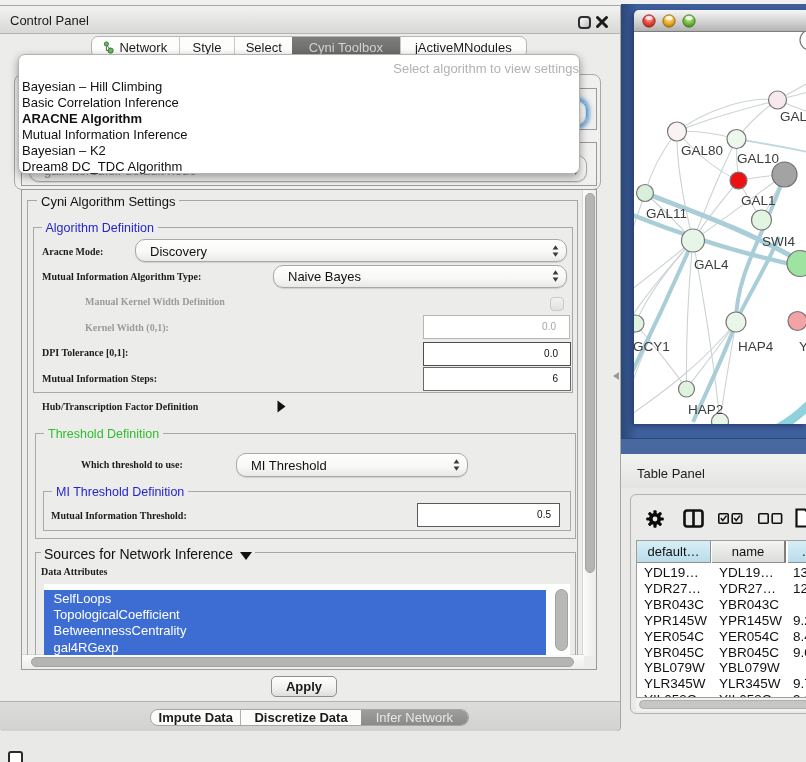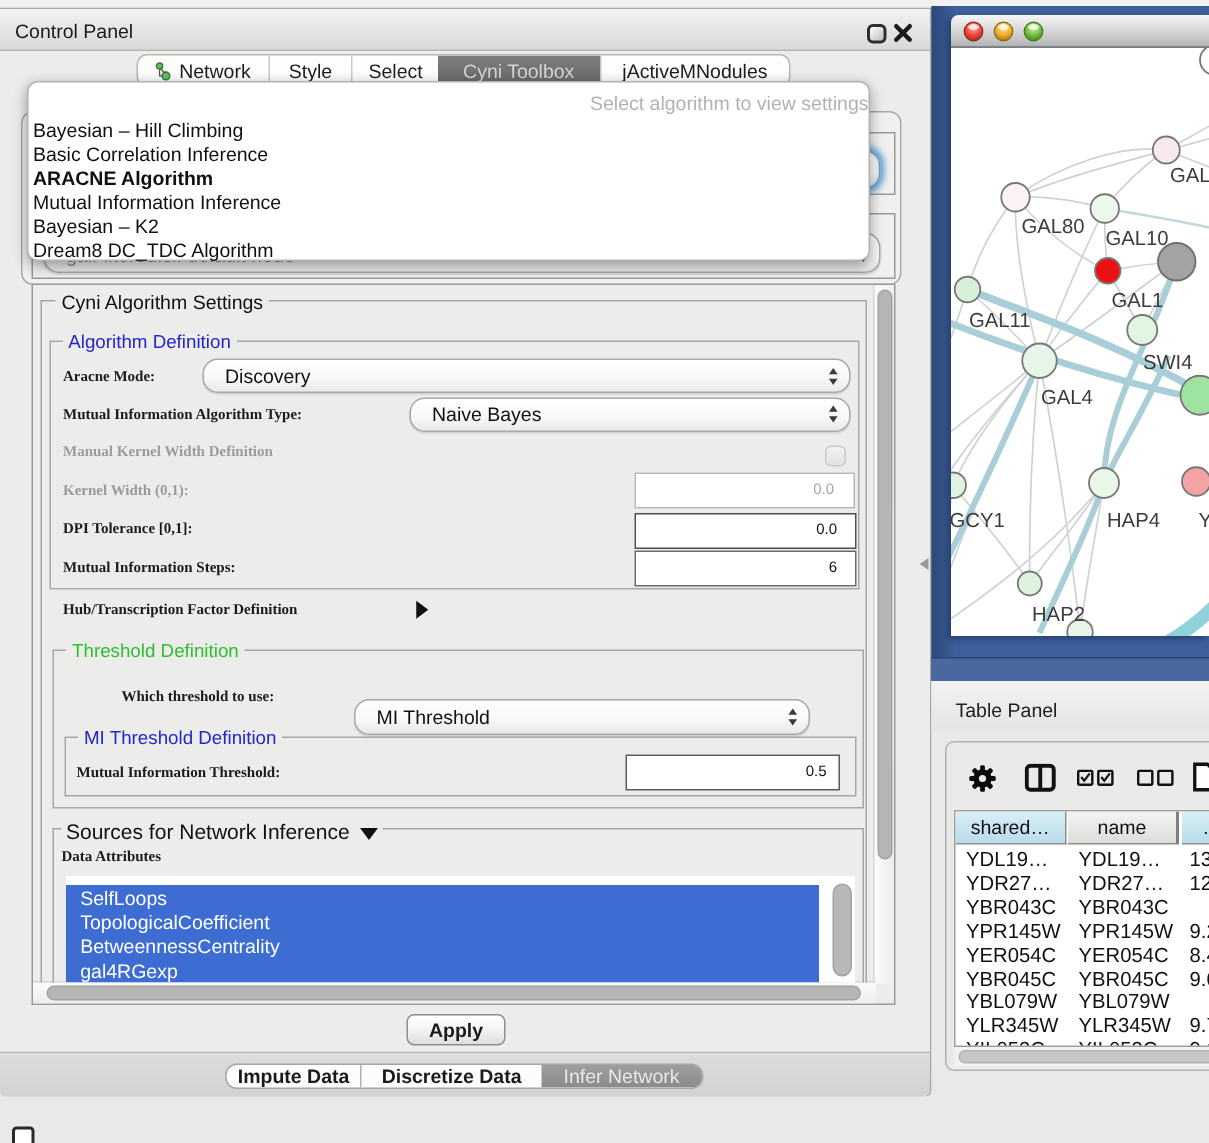--- a/index.html
+++ b/index.html
@@ -1,21 +1,21 @@
 <!DOCTYPE html>
 <html><head>
 <meta charset="utf-8">
 <style>
 * { margin:0; padding:0; box-sizing:border-box; }
 html,body { width:806px; height:762px; overflow:hidden; }
 body { font-family:"Liberation Sans", sans-serif; background:#e9e9e7; }
 #page { position:relative; width:806px; height:762px; overflow:hidden; background:#e9e9e7; }
 .abs { position:absolute; }
 .lbl { font-size:10px; font-weight:bold; color:#1c1c1c; white-space:nowrap;font-family:Liberation Serif, serif; }
-.dis { color:#9b9b99 !important; }
+.dis { color:#9b9b99 !important;margin-left:43px; }
 .combo { position:absolute; border:1px solid #a8a8a6; border-radius:10px;
   background:linear-gradient(#ffffff,#f7f7f5 60%,#e9e9e7); box-shadow:0 1px 1px rgba(0,0,0,0.12);
   font-size:13px; color:#111; }
 .combo .ct { position:absolute; left:14px; top:50%; transform:translateY(-50%); white-space:nowrap; }
 .combo svg.ar { position:absolute; right:7px; top:50%; transform:translateY(-50%); }
 .tfield { position:absolute; background:#fff; font-size:10px; color:#111; text-align:right; }
 .tbox { position:absolute; border:1px solid #a8a8a6; }
 .tbox .tt { position:absolute; top:-7px; left:8px; background:#ececea; padding:0 4px; font-size:12.5px; white-space:nowrap; }
 </style>
 </head>
@@ -117,21 +117,21 @@
 
 <div class="lbl abs" style="left:42px;top:400.5px;">Hub/Transcription Factor Definition</div>
 <svg class="abs" style="left:276px;top:399px;" width="11" height="15" viewBox="0 0 11 15">
       <path d="M1.5 1.5 L9.5 7.5 L1.5 13.5 Z" fill="#111"></path>
     </svg>
 
 <div class="tbox" style="left:35px;top:432.5px;width:541px;height:106px;">
       <span class="tt" style="color:#2ebe2e;">Threshold Definition</span>
     </div>
 <div class="lbl abs" style="left:81px;top:459px;">Which threshold to use:</div>
-<div class="combo" style="left:236px;top:453px;width:304px;height:24px;margin-top:13px;">
+<div class="combo" style="left:236px;top:453px;width:232px;height:24px;">
   <span class="ct">MI Threshold</span>
   <svg class="ar" width="7" height="13" viewBox="0 0 7 13">
         <path d="M3.5 0.8 L6.4 5 L0.6 5 Z" fill="#3a3a3a"></path>
         <path d="M3.5 12.2 L6.4 8 L0.6 8 Z" fill="#3a3a3a"></path>
       </svg>
 </div>
 <div class="tbox" style="left:43px;top:491px;width:528px;height:40px;">
       <span class="tt" style="color:#2525cc;">MI Threshold Definition</span>
     </div>
 <div class="lbl abs" style="left:51px;top:509.5px;">Mutual Information Threshold:</div>
@@ -300,21 +300,21 @@
   </svg>
   <svg style="position:absolute;left:127px;top:18px;" width="25" height="11" viewBox="0 0 25 11">
     <rect x="0.8" y="0.8" width="9.4" height="9.4" rx="1" fill="none" stroke="#111" stroke-width="1.6"></rect>
     <rect x="14.2" y="0.8" width="9.4" height="9.4" rx="1" fill="none" stroke="#111" stroke-width="1.6"></rect>
   </svg>
   <svg style="position:absolute;left:164px;top:13px;" width="16" height="20" viewBox="0 0 16 20">
     <path d="M1.5 1.5 L10 1.5 L14.5 6 L14.5 18.5 L1.5 18.5 Z" fill="#fff" stroke="#111" stroke-width="2.2"></path>
   </svg>
 
   <div style="position:absolute;left:5px;top:45px;width:185px;height:158px;background:#fff;border:1px solid #9e9e9c;border-right:none;overflow:hidden;">
-    <div style="position:absolute;left:0;top:0;width:74px;height:22px;background:linear-gradient(#d8eef6,#b9dcea);border-right:1px solid #8e8e8c;border-bottom:1px solid #8e8e8c;font-size:13px;color:#111;text-align:center;line-height:22px;">shared…</div>
+    <div style="position:absolute;left:0;top:0;width:74px;height:22px;background:linear-gradient(#d8eef6,#b9dcea);border-right:1px solid #8e8e8c;border-bottom:1px solid #8e8e8c;font-size:13px;color:#111;text-align:center;line-height:22px;">default…</div>
     <div style="position:absolute;left:75px;top:0;width:74px;height:22px;background:linear-gradient(#f4f4f2,#dcdcda);border-right:2px solid #7e7e7c;border-bottom:1px solid #8e8e8c;font-size:13px;color:#111;text-align:center;line-height:22px;">name</div>
     <div style="position:absolute;left:151px;top:0;width:40px;height:22px;background:linear-gradient(#d8eef6,#b9dcea);border-bottom:1px solid #8e8e8c;font-size:13px;color:#111;text-align:center;line-height:22px;">…</div>
     <div style="position:absolute;left:7px;top:24px;font-size:13.5px;color:#111;line-height:15.9px;white-space:pre;">YDL19…
 YDR27…
 YBR043C
 YPR145W
 YER054C
 YBR045C
 YBL079W
 YLR345W

